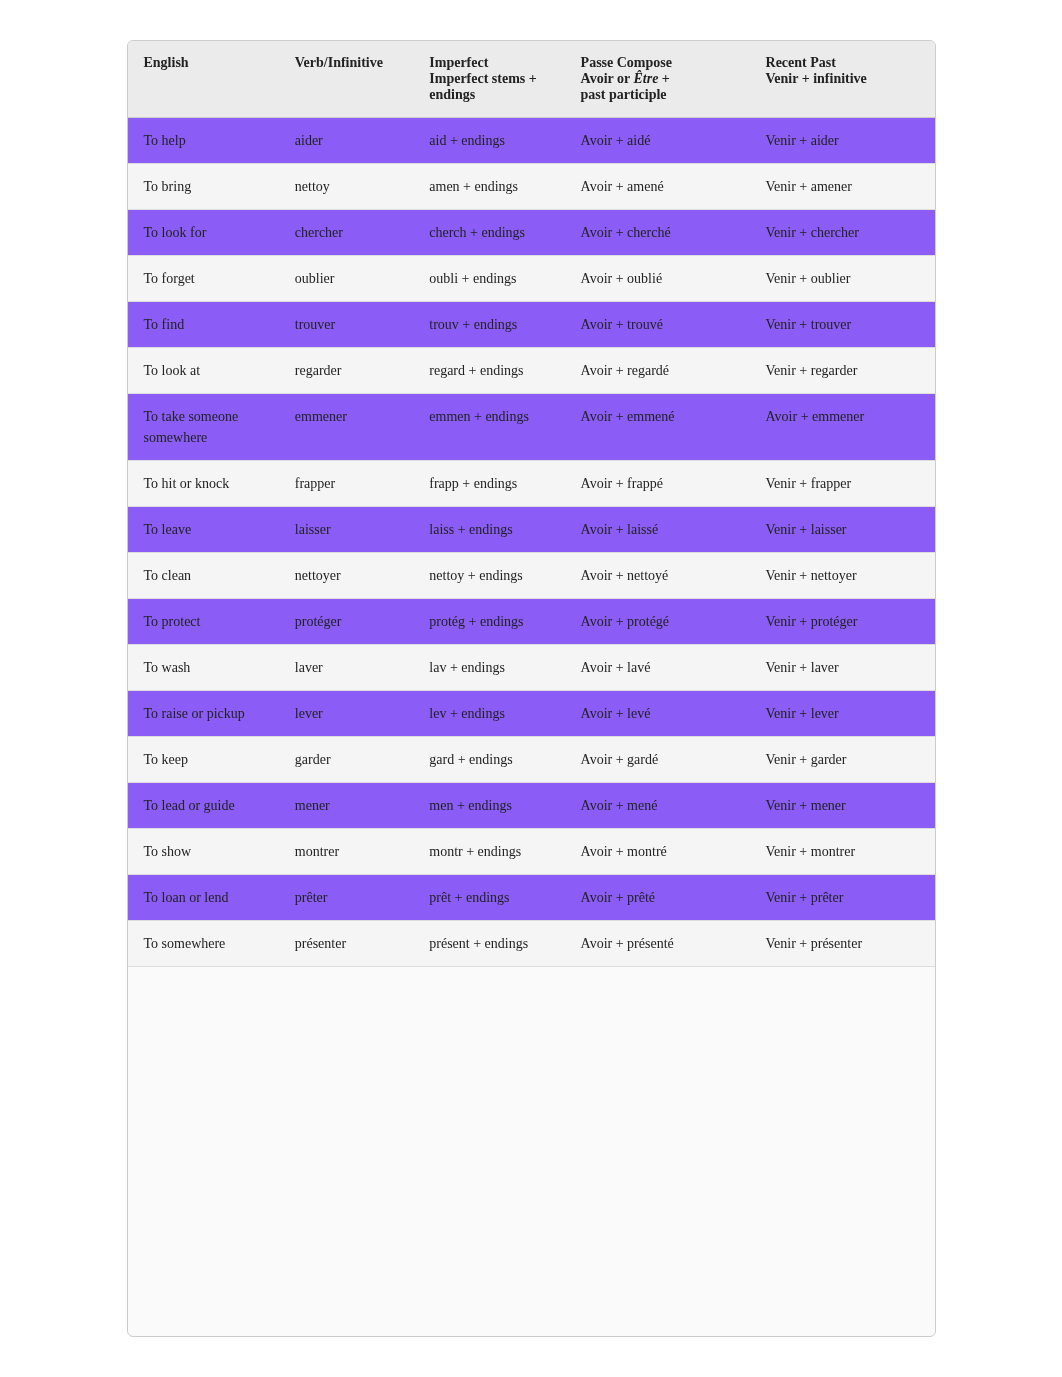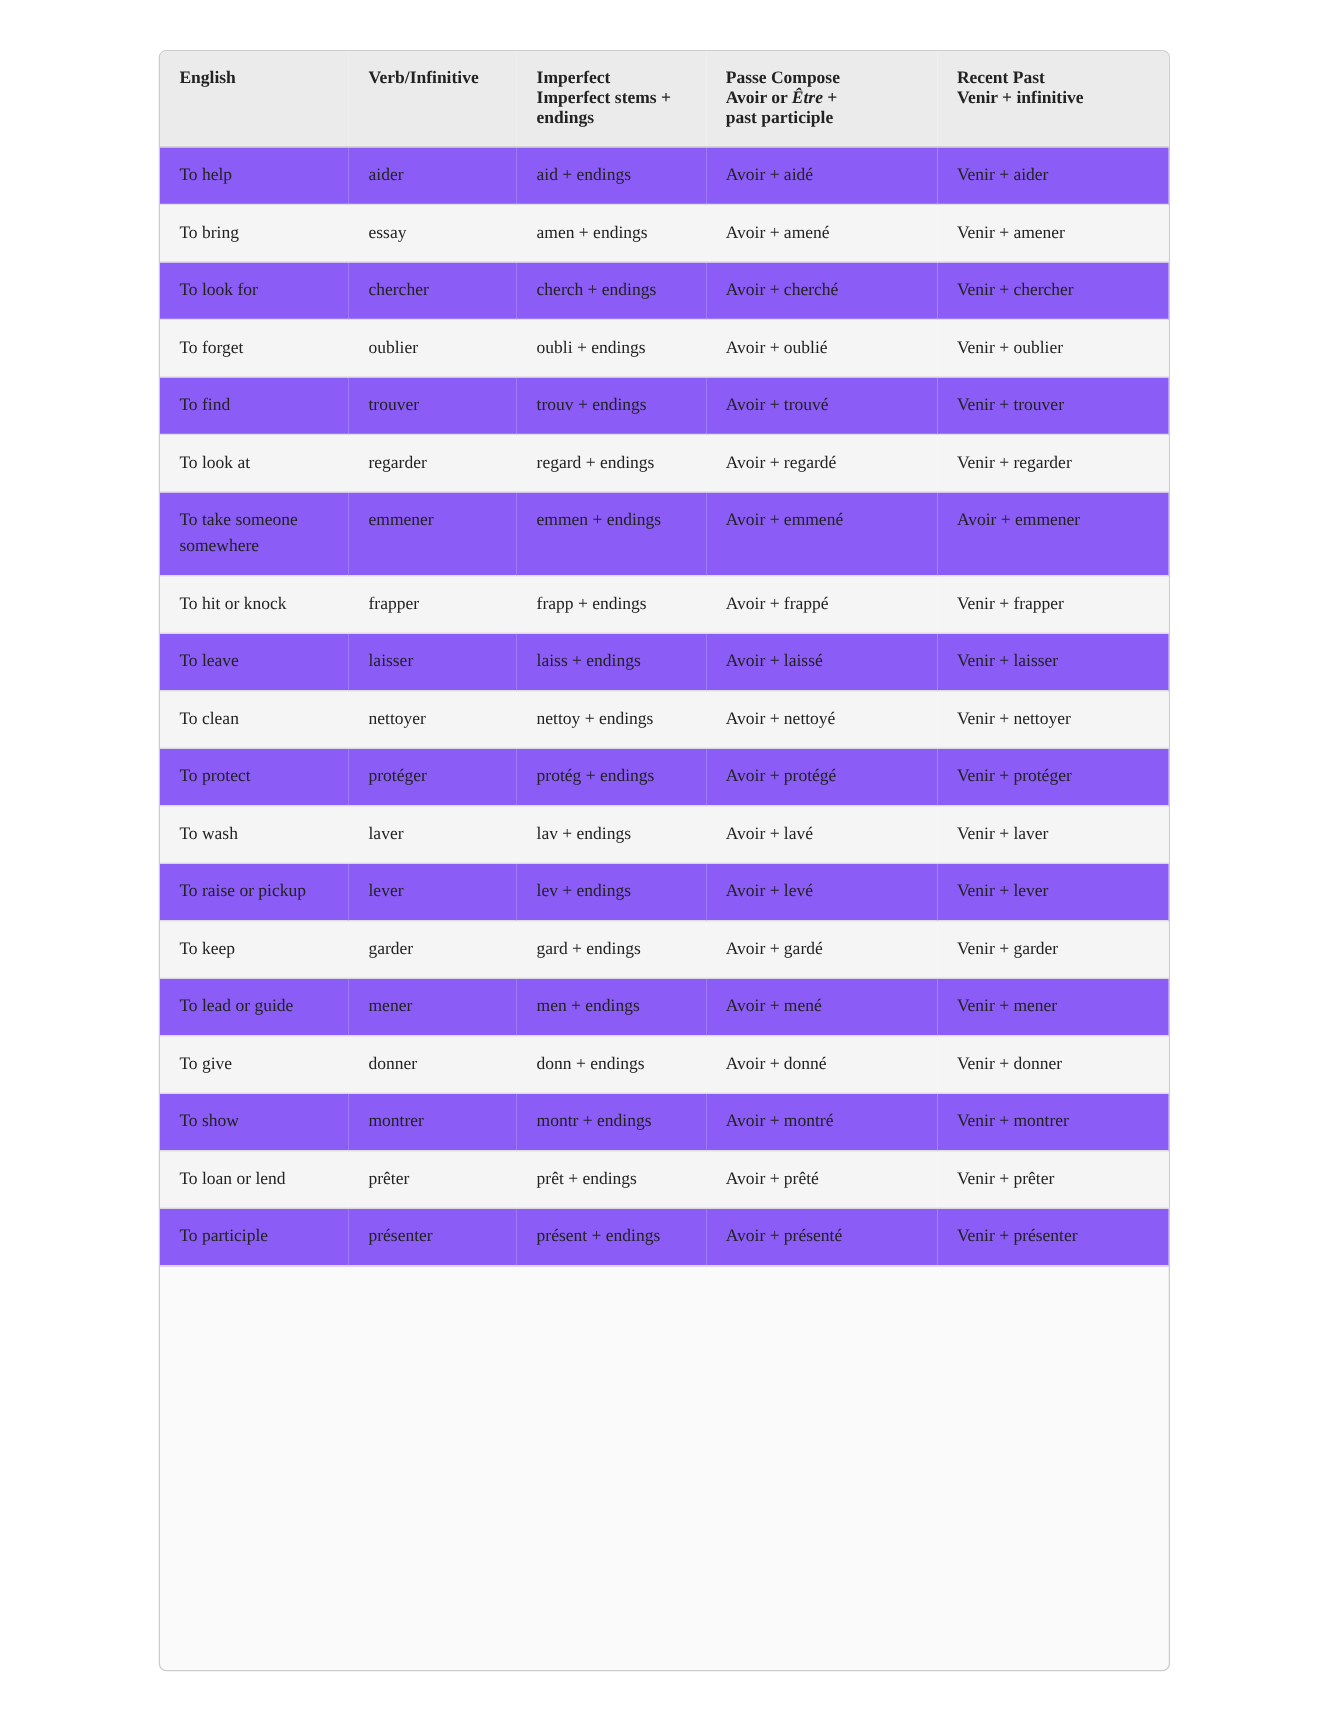--- a/index.html
+++ b/index.html
@@ -78,21 +78,21 @@
     <tbody id="table-body">
     <tr>
           <td>To help</td>
           <td>aider</td>
           <td>aid + endings</td>
           <td>Avoir + aidé</td>
           <td>Venir + aider</td>
         </tr>
         <tr>
           <td>To bring</td>
-          <td>essay</td>
+          <td>nettoy</td>
           <td>amen + endings</td>
           <td>Avoir + amené</td>
           <td>Venir + amener</td>
         </tr>
         <tr>
           <td>To look for</td>
           <td>chercher</td>
           <td>cherch + endings</td>
           <td>Avoir + cherché</td>
           <td>Venir + chercher</td>
@@ -175,42 +175,35 @@
           <td>Venir + garder</td>
         </tr>
         <tr>
           <td>To lead or guide</td>
           <td>mener</td>
           <td>men + endings</td>
           <td>Avoir + mené</td>
           <td>Venir + mener</td>
         </tr>
         <tr>
-          <td>To give</td>
-          <td>donner</td>
-          <td>donn + endings</td>
-          <td>Avoir + donné</td>
-          <td>Venir + donner</td>
-        </tr>
-        <tr>
           <td>To show</td>
           <td>montrer</td>
           <td>montr + endings</td>
           <td>Avoir + montré</td>
           <td>Venir + montrer</td>
         </tr>
         <tr>
           <td>To loan or lend</td>
           <td>prêter</td>
           <td>prêt + endings</td>
           <td>Avoir + prêté</td>
           <td>Venir + prêter</td>
         </tr>
         <tr>
-          <td>To participle</td>
+          <td>To somewhere</td>
           <td>présenter</td>
           <td>présent + endings</td>
           <td>Avoir + présenté</td>
           <td>Venir + présenter</td>
         </tr>
       </tbody>
   </table>
 </div>
 
 </body></html>

